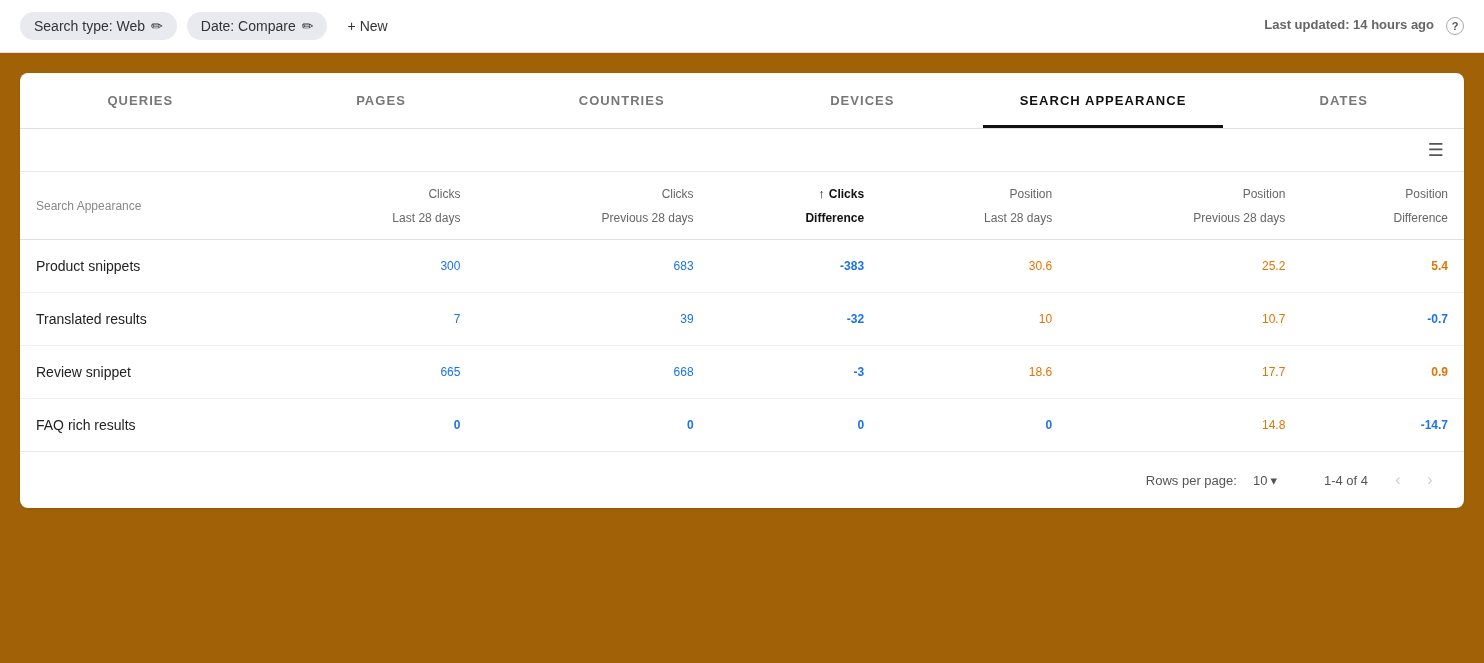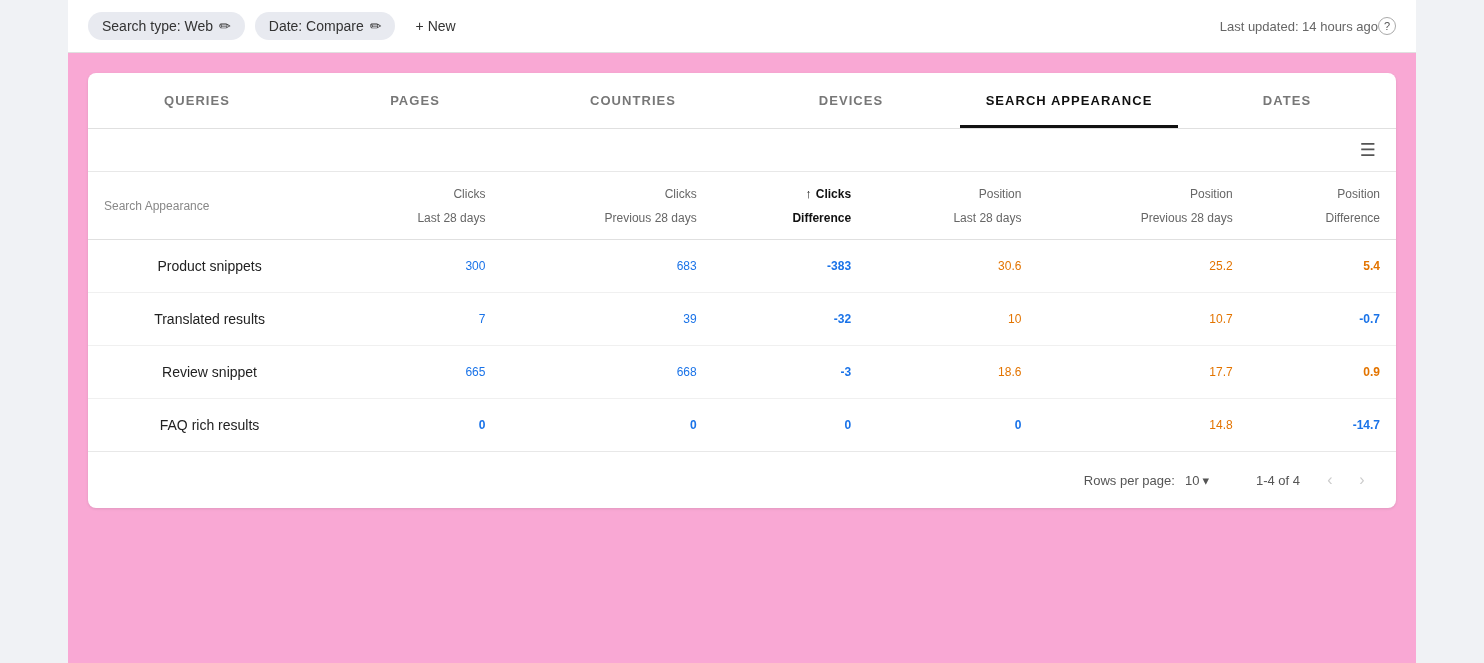--- a/index.html
+++ b/index.html
@@ -5,23 +5,23 @@
     * { box-sizing: border-box; margin: 0; padding: 0; }
     body {
       font-family: Arial, sans-serif;
       background: #f0f2f5;
       display: flex;
       justify-content: center;
       align-items: center;
       min-height: 100vh;
     }
     .container {
-      width: 1348px;
+      width: 1484px;
       min-height: 663px;
-      background: #f9a8d4;
+      background: #a16207;
       display: flex;
       flex-direction: column;
     }
     .toolbar {
       background: #ffffff;
       border-bottom: 1px solid #e0e0e0;
       padding: 12px 20px;
       display: flex;
       align-items: center;
       gap: 10px;
@@ -47,22 +47,23 @@
       cursor: pointer;
       background: none;
       border: none;
       padding: 6px 10px;
     }
     .toolbar-spacer { flex: 1; }
     .toolbar-updated {
       font-size: 13px;
       color: #666;
       display: flex;
-      align-items: center;
-      gap: 0;
+      align-items: flex-start;
+      gap: 12px;
+      font-weight: bold;
     }
     .help-icon {
       width: 18px;
       height: 18px;
       border-radius: 50%;
       border: 1px solid #aaa;
       display: inline-flex;
       align-items: center;
       justify-content: center;
       font-size: 11px;
@@ -145,21 +146,21 @@
     }
     .data-table tbody tr:last-child {
       border-bottom: none;
     }
     .data-table td {
       padding: 18px 16px;
       font-size: 12px;
       text-align: right;
     }
     .data-table td.cell-label {
-      text-align: center;
+      text-align: left;
       color: #222;
       font-size: 14px;
     }
     .cell-blue { color: #1a73e8; }
     .cell-orange { color: #e37400; }
     .cell-zero-blue { color: #1a73e8; font-weight: 600; }
     .cell-pos-orange { color: #e37400; font-weight: 600; }
     .cell-neg-blue { color: #1a73e8; font-weight: 600; }
     .footer-row {
       display: flex;
@@ -167,21 +168,21 @@
       align-items: center;
       padding: 14px 20px;
       border-top: 1px solid #e8e8e8;
       gap: 16px;
       font-size: 13px;
       color: #555;
     }
     .rows-per-page {
       display: flex;
       align-items: flex-end;
-      gap: 10px;
+      gap: 16px;
     }
     .rows-select {
       display: flex;
       align-items: center;
       gap: 3px;
       cursor: pointer;
     }
     .page-info { color: #555; margin-left: 31px; }
     .page-nav {
       display: flex;

